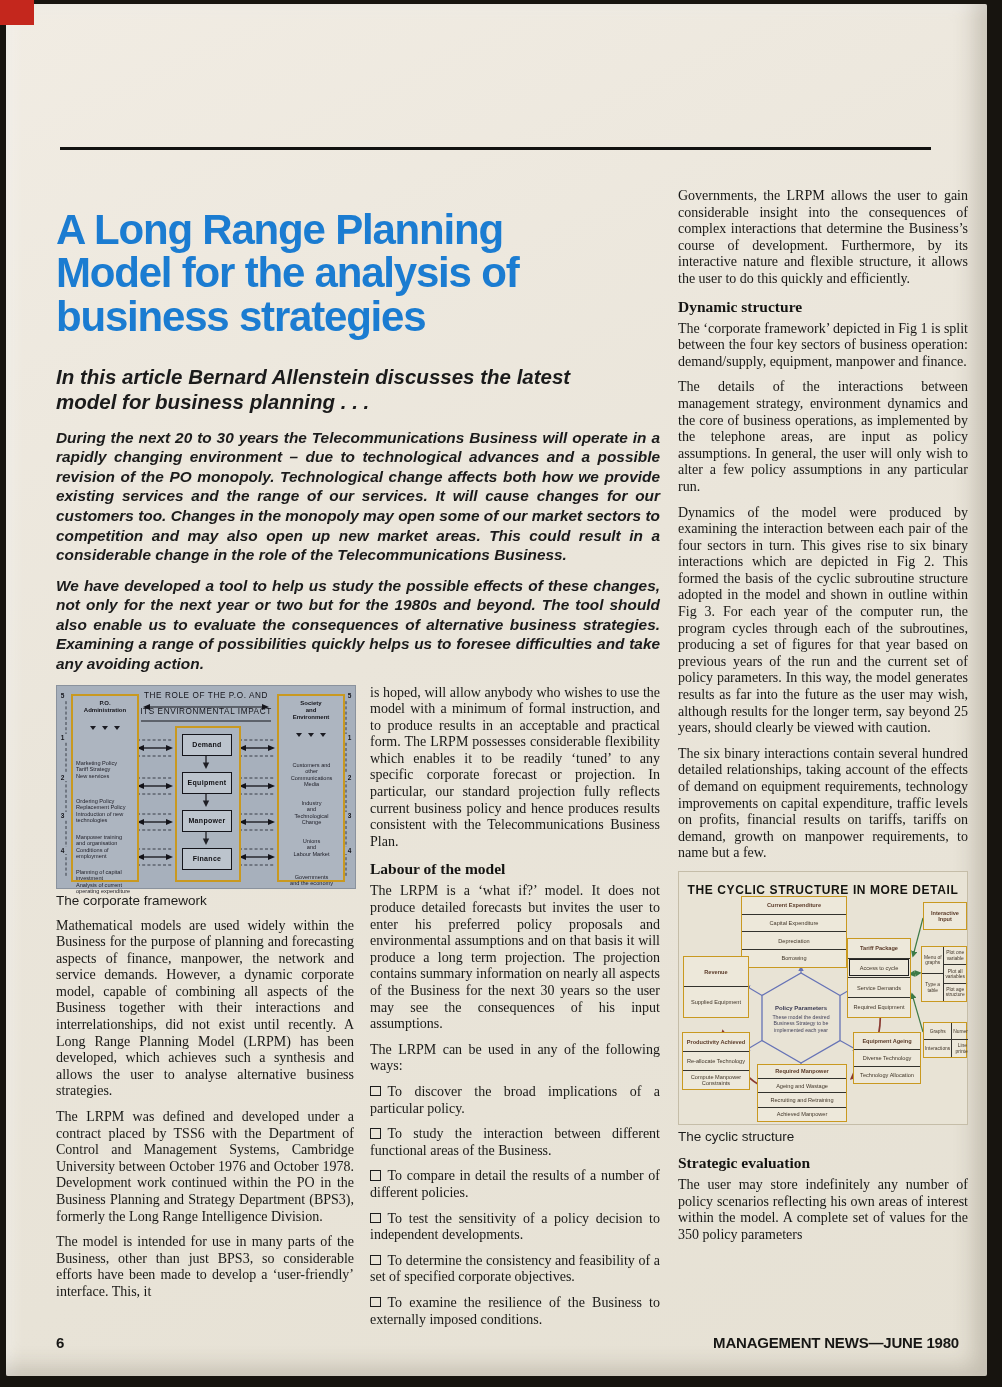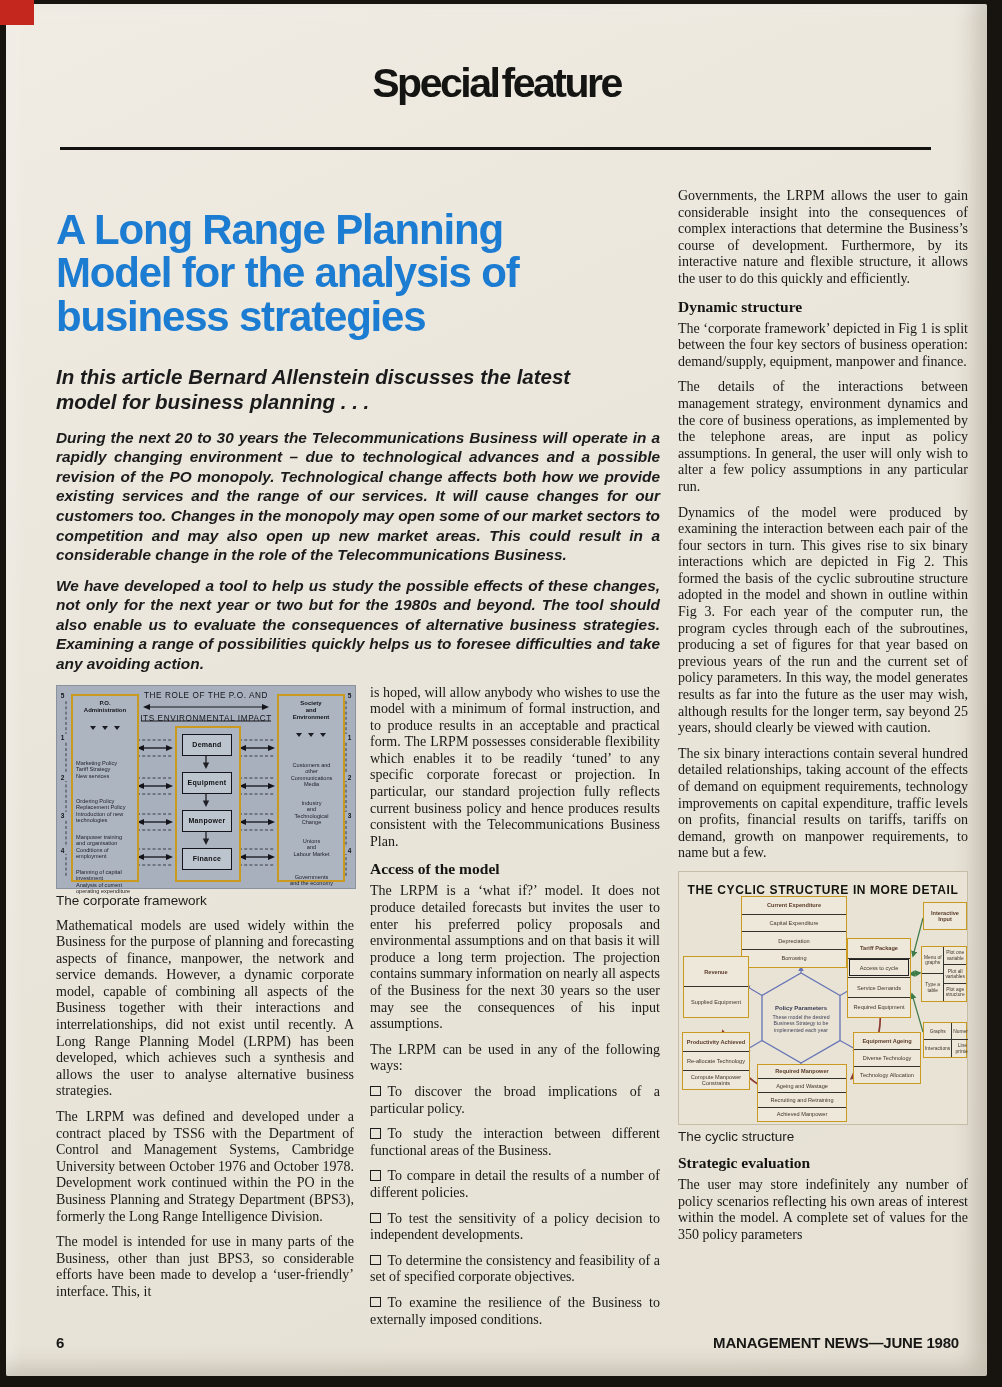--- a/index.html
+++ b/index.html
@@ -41,21 +41,21 @@
   
   .fig1{position:relative;width:298px;height:202px;background:#a7b0bc;border:1px solid #8a929d;
         font-family:"Liberation Sans",sans-serif;}
   .fig1 svg{position:absolute;left:0;top:0;width:100%;height:100%;}
   svg .dash{stroke:#2c313a;stroke-width:.9;stroke-dasharray:3 2.2;fill:none;}
   svg .sol{stroke:#14141a;stroke-width:1.3;fill:none;}
   svg .thin{stroke:#14141a;stroke-width:1.1;fill:none;}
   svg .fil{fill:#14141a;}
   .f1title{position:absolute;left:82px;width:134px;top:5px;text-align:center;color:#14141a;}
   .f1t{font-weight:normal;font-size:8.2px;letter-spacing:.6px;}
-  .f1t2{margin-top:14px;}
+  .f1t2{margin-top:7px;}
   .f1side{position:absolute;top:8px;height:184px;width:64px;border:2px solid #c99920;
           background:rgba(255,255,255,.07);}
   .f1left{left:14px;} .f1right{left:220px;}
   .f1hdr{font-weight:bold;font-size:6px;line-height:1.2;text-align:center;margin-top:4px;color:#14141a;}
   .f1chev{text-align:center;margin-top:2px;}
   .f1chev i{display:inline-block;width:0;height:0;border-left:3.5px solid transparent;
             border-right:3.5px solid transparent;border-top:4.5px solid #1b1b22;margin:0 3px;}
   .f1row{position:absolute;left:3px;right:2px;font-size:5.6px;line-height:1.18;color:#23232c;}
   .f1mid{position:absolute;left:118px;top:40px;width:62px;height:152px;border:2px solid #c99920;
          background:rgba(255,255,255,.05);}
@@ -91,21 +91,20 @@
   .f2hexti{font-weight:bold;font-size:6px;color:#3a3a52;margin-bottom:3px;}
   .f2hexbody{font-size:5.2px;line-height:1.25;color:#44445c;width:62px;}
 </style>
 </head>
 <body>
 
 <div class="corner-mark"></div>
 
 <div class="paper">
 
-  <div class="kicker">Special feature</div>
   <div class="rule"></div>
 
   <div class="left-section">
     <h1 class="title pre">A Long Range Planning
 Model for the analysis of
 business strategies</h1>
     <p class="standfirst pre">In this article Bernard Allenstein discusses the latest
 model for business planning . . .</p>
     <p class="lead">During the next 20 to 30 years the Telecommunications Business will operate in a rapidly changing environment – due to technological advances and a possible revision of the PO monopoly. Technological change affects both how we provide existing services and the range of our services. It will cause changes for our customers too. Changes in the monopoly may open some of our market sectors to competition and may also open up new market areas. This could result in a considerable change in the role of the Telecommunications Business.</p>
     <p class="lead">We have developed a tool to help us study the possible effects of these changes, not only for the next year or two but for the 1980s and beyond. The tool should also enable us to evaluate the consequences of alternative business strategies. Examining a range of possibilities quickly helps us to foresee difficulties and take any avoiding action.</p>
@@ -214,21 +213,21 @@
         </div>
         <div class="caption">The corporate framework</div>
 
         <p class="body">Mathematical models are used widely within the Business for the purpose of planning and forecasting aspects of finance, manpower, the network and service demands. However, a dynamic corporate model, capable of combining all aspects of the Business together with their interactions and interrelationships, did not exist until recently. A Long Range Planning Model (LRPM) has been developed, which achieves such a synthesis and allows the user to analyse alternative business strategies.</p>
         <p class="body">The LRPM was defined and developed under a contract placed by TSS6 with the Department of Control and Management Systems, Cambridge University between October 1976 and October 1978. Development work continued within the PO in the Business Planning and Strategy Department (BPS3), formerly the Long Range Intelligence Division.</p>
         <p class="body">The model is intended for use in many parts of the Business, other than just BPS3, so considerable efforts have been made to develop a ‘user-friendly’ interface. This, it</p>
       </div>
 
       <div class="colB">
         <p class="body">is hoped, will allow anybody who wishes to use the model with a minimum of formal instruction, and to produce results in an acceptable and practical form. The LRPM possesses considerable flexibility which enables it to be readily ‘tuned’ to any specific corporate forecast or projection. In particular, our standard projection fully reflects current business policy and hence produces results consistent with the Telecommunications Business Plan.</p>
-        <h3 class="sect">Access of the model</h3>
+        <h3 class="sect">Labour of the model</h3>
         <p class="body">The LRPM is a ‘what if?’ model. It does not produce detailed forecasts but invites the user to enter his preferred policy proposals and environmental assumptions and on that basis it will produce a long term projection. The projection contains summary information on nearly all aspects of the Business for the next 30 years so the user may see the consequences of his input assumptions.</p>
         <p class="body">The LRPM can be used in any of the following ways:</p>
         <p class="body bullet"><span class="chk"></span><span>To discover the broad implications of a particular policy.</span></p>
         <p class="body bullet"><span class="chk"></span><span>To study the interaction between different functional areas of the Business.</span></p>
         <p class="body bullet"><span class="chk"></span><span>To compare in detail the results of a number of different policies.</span></p>
         <p class="body bullet"><span class="chk"></span><span>To test the sensitivity of a policy decision to independent developments.</span></p>
         <p class="body bullet"><span class="chk"></span><span>To determine the consistency and feasibility of a set of specified corporate objectives.</span></p>
         <p class="body bullet"><span class="chk"></span><span>To examine the resilience of the Business to externally imposed conditions.</span></p>
       </div>
     </div>

